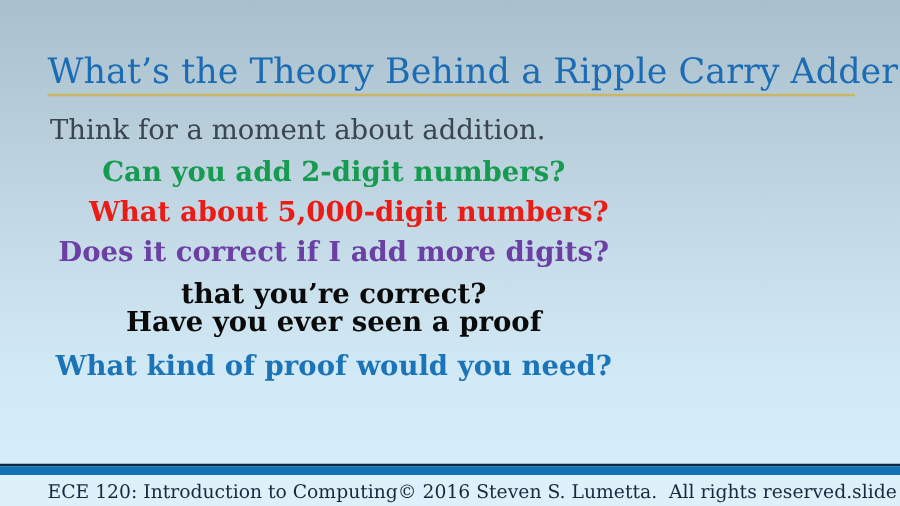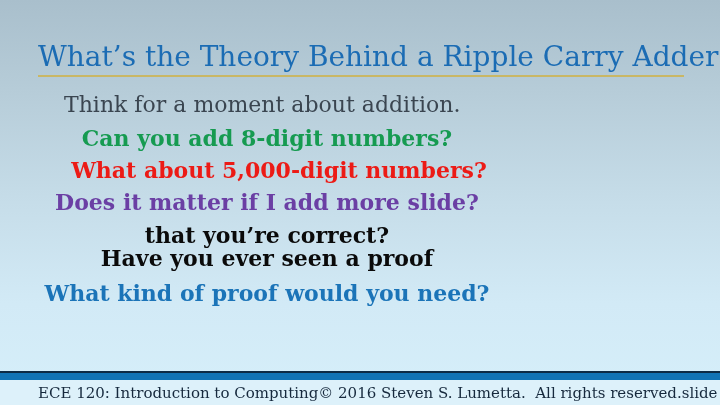--- a/index.html
+++ b/index.html
@@ -19,21 +19,21 @@
   }
   .title-rule{
     position:absolute;left:38px;top:75px;
     width:646px;height:2px;
   }
   .content{
     position:absolute;left:0;top:92px;width:534px;
   }
   .intro{
     font-size:22px;line-height:26px;
-    padding-left:64px;
+    padding-left:40px;
     margin-bottom:4px;
   }
   .q{
     font-size:22px;line-height:32px;
     font-weight:bold;
     text-align:center;
     white-space:nowrap;
   }
   .q-tight{
     font-size:22px;line-height:23px;
@@ -68,26 +68,26 @@
 <div class="slide">
 
   <h1 class="title" style="margin: 0px; color: rgb(27, 108, 180);">What’s the Theory Behind a Ripple Carry Adder?</h1>
 
   <div class="title-rule" style="background-color: rgb(201, 183, 101);"></div>
 
   <div class="content">
 
     <div class="intro" style="color: rgb(58, 69, 80);">Think for a moment about addition.</div>
 
-    <div class="q" style="color: rgb(22, 155, 81);">Can you add 8-digit numbers?</div>
+    <div class="q" style="color: rgb(22, 155, 81);">Can you add 2-digit numbers?</div>
 
 
     <div class="q" style="color: rgb(236, 27, 22); padding-left: 24px;">What about 5,000-digit numbers?</div>
 
-    <div class="q" style="color: rgb(107, 63, 164);">Does it matter if I add more slide?</div>
+    <div class="q" style="color: rgb(107, 63, 164);">Does it correct if I add more digits?</div>
 
     <div class="q-tight" style="color: rgb(10, 10, 10);">
       <div>that you’re correct?</div>
       <div>Have you ever seen a proof</div>
     </div>
 
     <div class="q q-last" style="color: rgb(27, 116, 184);">What kind of proof would you need?</div>
 
   </div>
 

